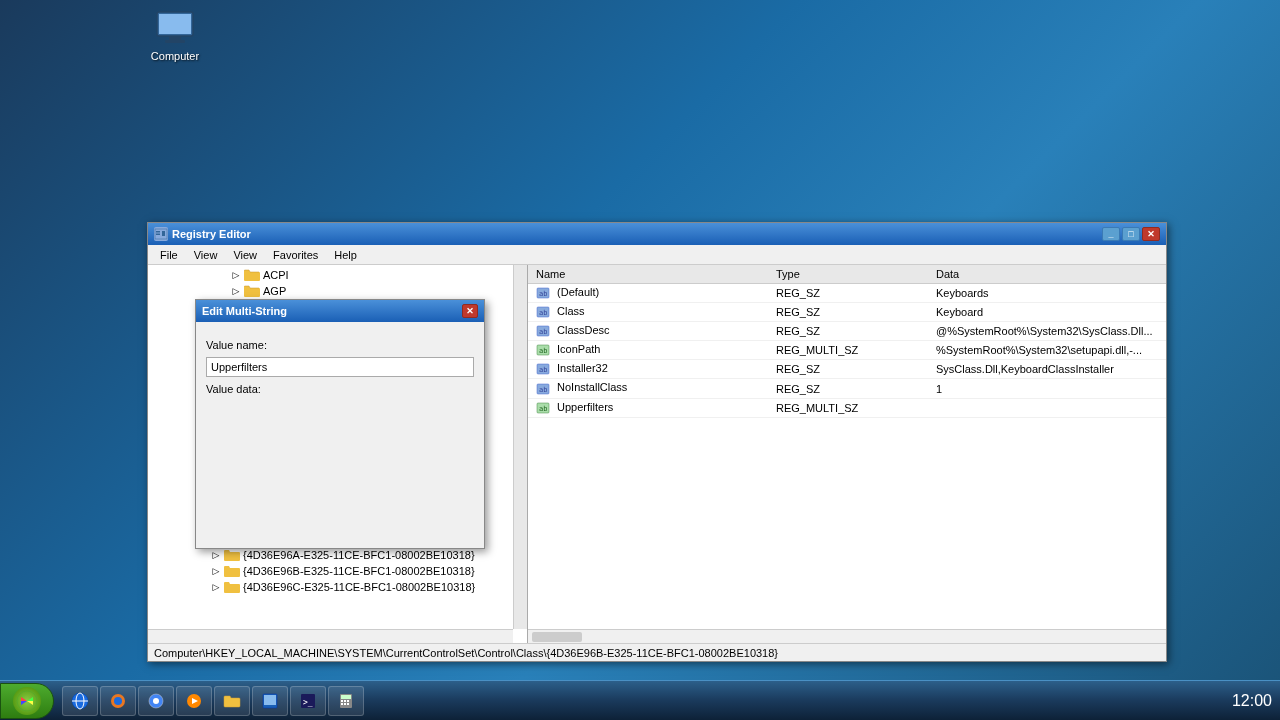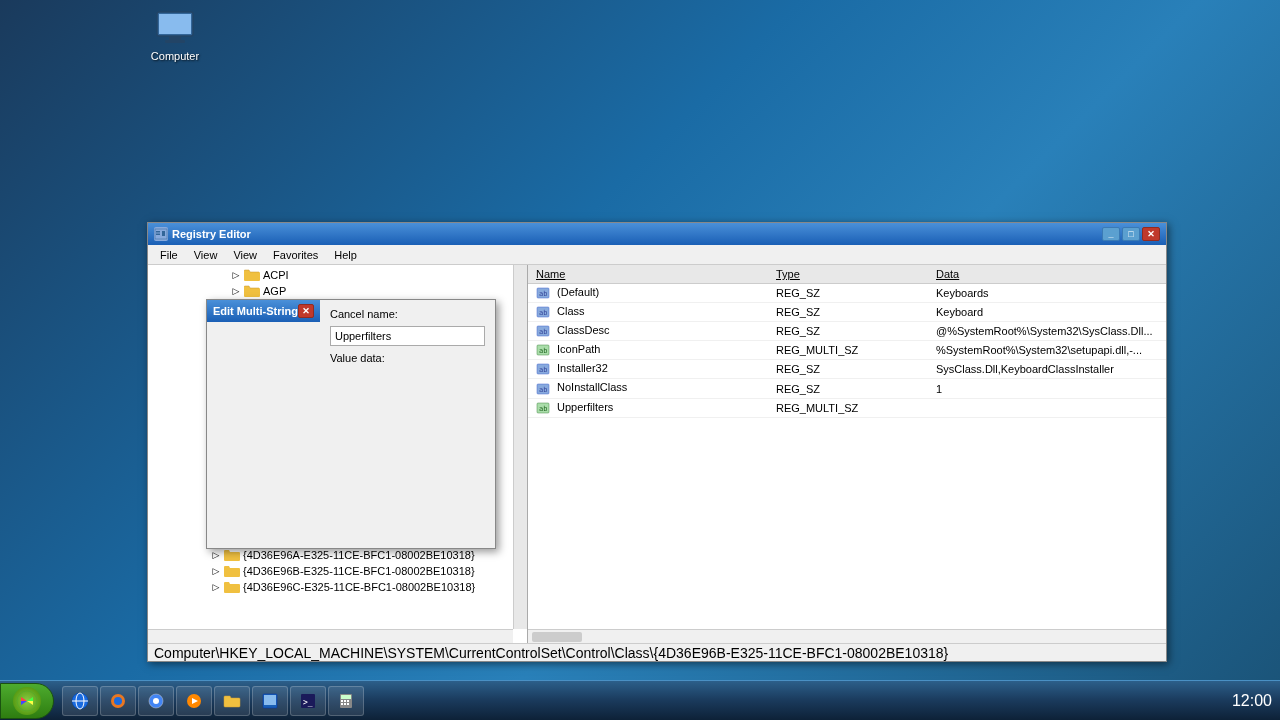--- a/index.html
+++ b/index.html
@@ -236,41 +236,40 @@
       font-size: 11px;
     }
     .reg-table th {
       background: #e8e8e8;
       border-bottom: 1px solid #ccc;
       padding: 3px 8px;
       text-align: left;
       font-weight: normal;
       position: sticky;
       top: 0;
-      text-decoration: underline;
     }
     .reg-table td {
       padding: 2px 8px;
       border-bottom: 1px solid #f0f0f0;
       font-size: 11px;
     }
     .right-scroll {
       flex: 1;
       overflow: auto;
     }
 
     
     .status-bar {
       height: 18px;
       background: #f0f0f0;
       border-top: 1px solid #ccc;
       display: flex;
       align-items: center;
       padding: 0 6px;
-      font-size: 14px;
+      font-size: 11px;
       color: #000;
       flex-shrink: 0;
     }
 
     
     .hscroll-bar {
       height: 14px;
       background: #f0f0f0;
       border-top: 1px solid #ccc;
       display: flex;
@@ -282,28 +281,29 @@
       position: absolute;
       top: 0;
       left: 0;
       width: 100%;
       height: 100%;
       z-index: 200;
     }
     .dialog {
       position: absolute;
       top: 76px;
-      left: 58px;
+      left: 47px;
       width: 290px;
       height: 250px;
       background: #f0f0f0;
       border: 1px solid #888;
       box-shadow: 3px 3px 8px rgba(0,0,0,0.4);
       display: flex;
-      flex-direction: row;
+      flex-direction: column;
+      gap: 9px;
     }
     .dialog-titlebar {
       height: 22px;
       background: linear-gradient(to bottom, #4a90d9, #1a5fb5);
       display: flex;
       align-items: center;
       padding: 0 6px;
       color: white;
       font-size: 11px;
       font-weight: bold;
@@ -603,21 +603,21 @@
 
     <div class="dialog-overlay">
       <div class="dialog">
 
         <div class="dialog-titlebar">
           <span class="dialog-title-text">Edit Multi-String</span>
           <div class="dialog-close-btn">✕</div>
         </div>
 
         <div class="dialog-content">
-          <label class="dialog-label">Cancel name:</label>
+          <label class="dialog-label">Value name:</label>
           <input class="dialog-input" type="text" value="Upperfilters" style="">
           <label class="dialog-label">Value data:</label>
         </div>
 
       </div>
     </div>
   </div>
 
   <div class="taskbar">
     <div class="taskbar-start">

